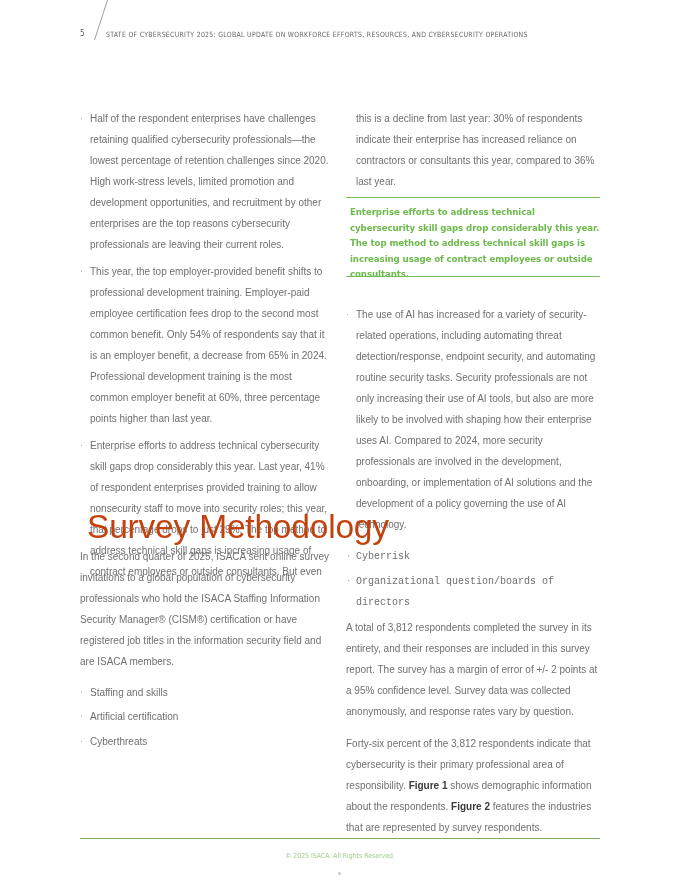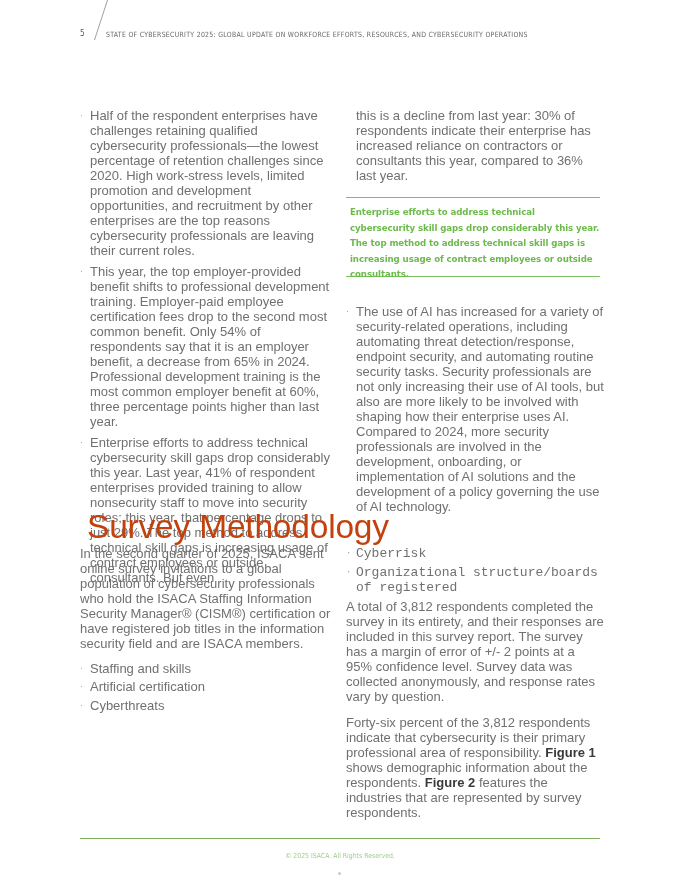--- a/index.html
+++ b/index.html
@@ -5,21 +5,21 @@
     html, body { margin: 0; padding: 0; background: #ffffff; }
     body { width: 680px; height: 880px; position: relative; overflow: hidden;
       font-family: "Liberation Sans", sans-serif; color: #6b6b6b; }
     .header { position: absolute; left: 0; top: 0; width: 680px; height: 45px; }
     .page-num { position: absolute; left: 80px; top: 29px; font-size: 8px; color: #555;
       font-family: "DejaVu Sans Condensed", "DejaVu Sans", sans-serif; }
     .slash { position: absolute; left: 0; top: 0; }
     .running-title { position: absolute; left: 106px; top: 30px; font-size: 7.2px; letter-spacing: 0.35px;
       color: #666; font-family: "DejaVu Sans", sans-serif; white-space: nowrap; transform: scaleX(0.86); transform-origin: left top; }
 
-    .col { position: absolute; font-size: 13px; line-height: 15px; color: #707070; }
+    .col { position: absolute; font-size: 10px; line-height: 21px; color: #707070; }
     .col p { margin: 0; }
     ul.b { list-style: none; margin: 0; padding: 0; }
     ul.b li { position: relative; padding-left: 10px; }
     ul.b li::before { content: "·"; position: absolute; left: 0; top: 0; color: #9a9a9a; font-size: 9px; }
 
     .left-top { left: 80px; top: 108px; width: 252px; }
     .left-top li { margin-bottom: 6px; }
     .right-top { left: 346px; top: 108px; width: 256px; }
     .right-cont { padding-left: 10px; }
 
@@ -88,21 +88,21 @@
   <ul class="b">
     <li>Staffing and skills</li>
     <li>Artificial certification</li>
     <li>Cyberthreats</li>
   </ul>
 </div>
 
 <div class="col right-method">
   <ul class="b">
     <li>Cyberrisk</li>
-    <li>Organizational structure/boards of registered</li>
+    <li>Organizational question/boards of directors</li>
   </ul>
   <p>A total of 3,812 respondents completed the survey in its entirety, and their responses are included in this survey report. The survey has a margin of error of +/- 2 points at a 95% confidence level. Survey data was collected anonymously, and response rates vary by question.</p>
   <p><span>Forty-six percent of the 3,812 respondents indicate that cybersecurity is their primary professional area of responsibility. </span><strong>Figure 1</strong><span> shows demographic information about the respondents. </span><strong>Figure 2</strong><span> features the industries that are represented by survey respondents.</span></p>
 </div>
 
 <div class="footer-rule"></div>
 <div class="copyright">© 2025 ISACA. All Rights Reserved.</div>
 <div class="dot"></div>
 
 </body></html>

